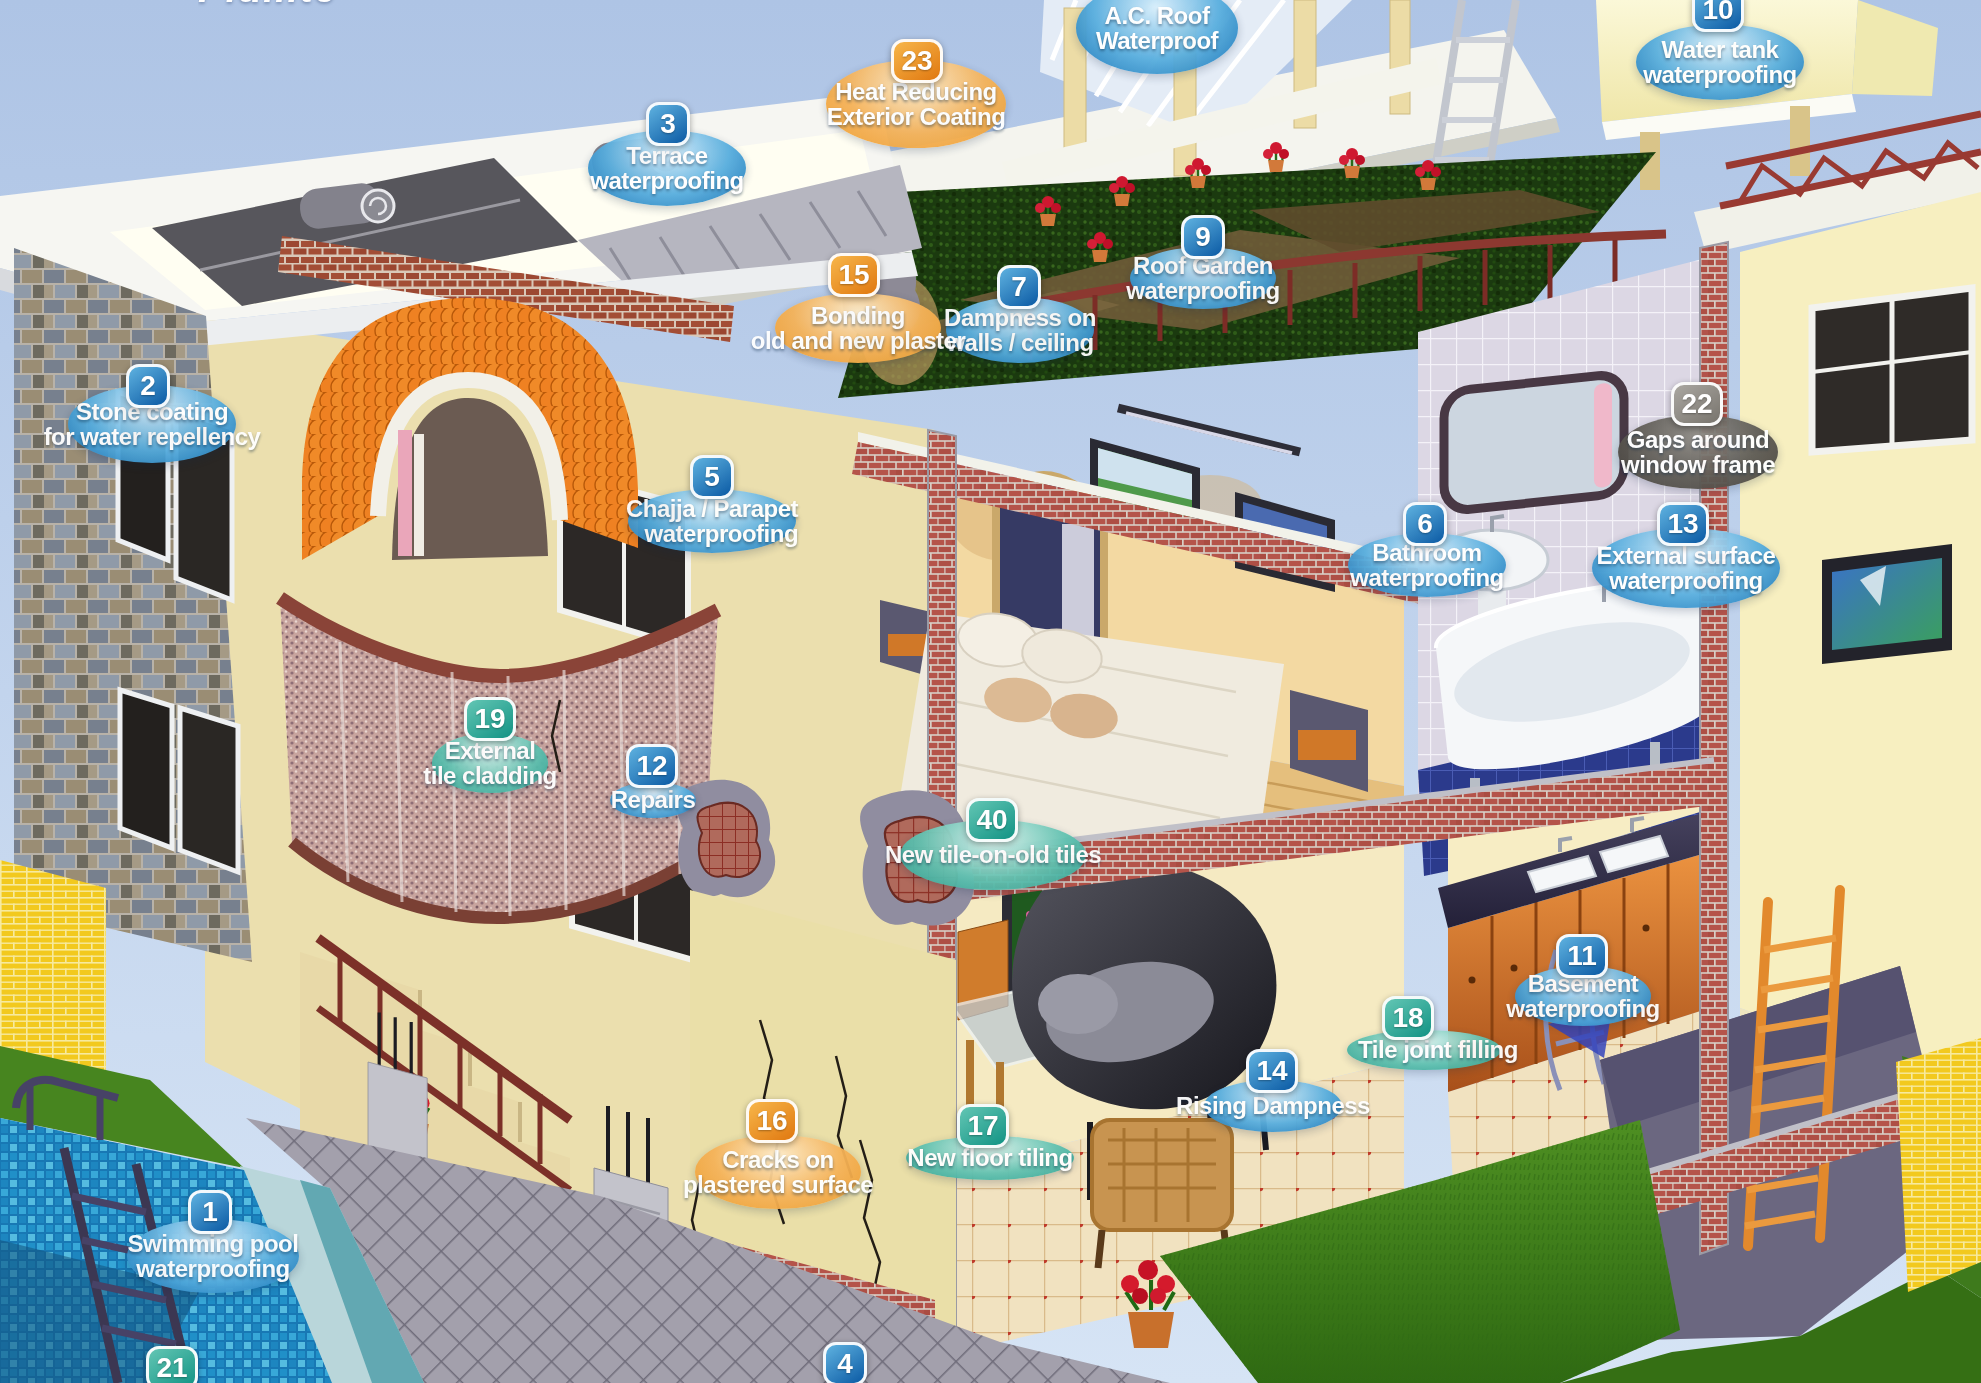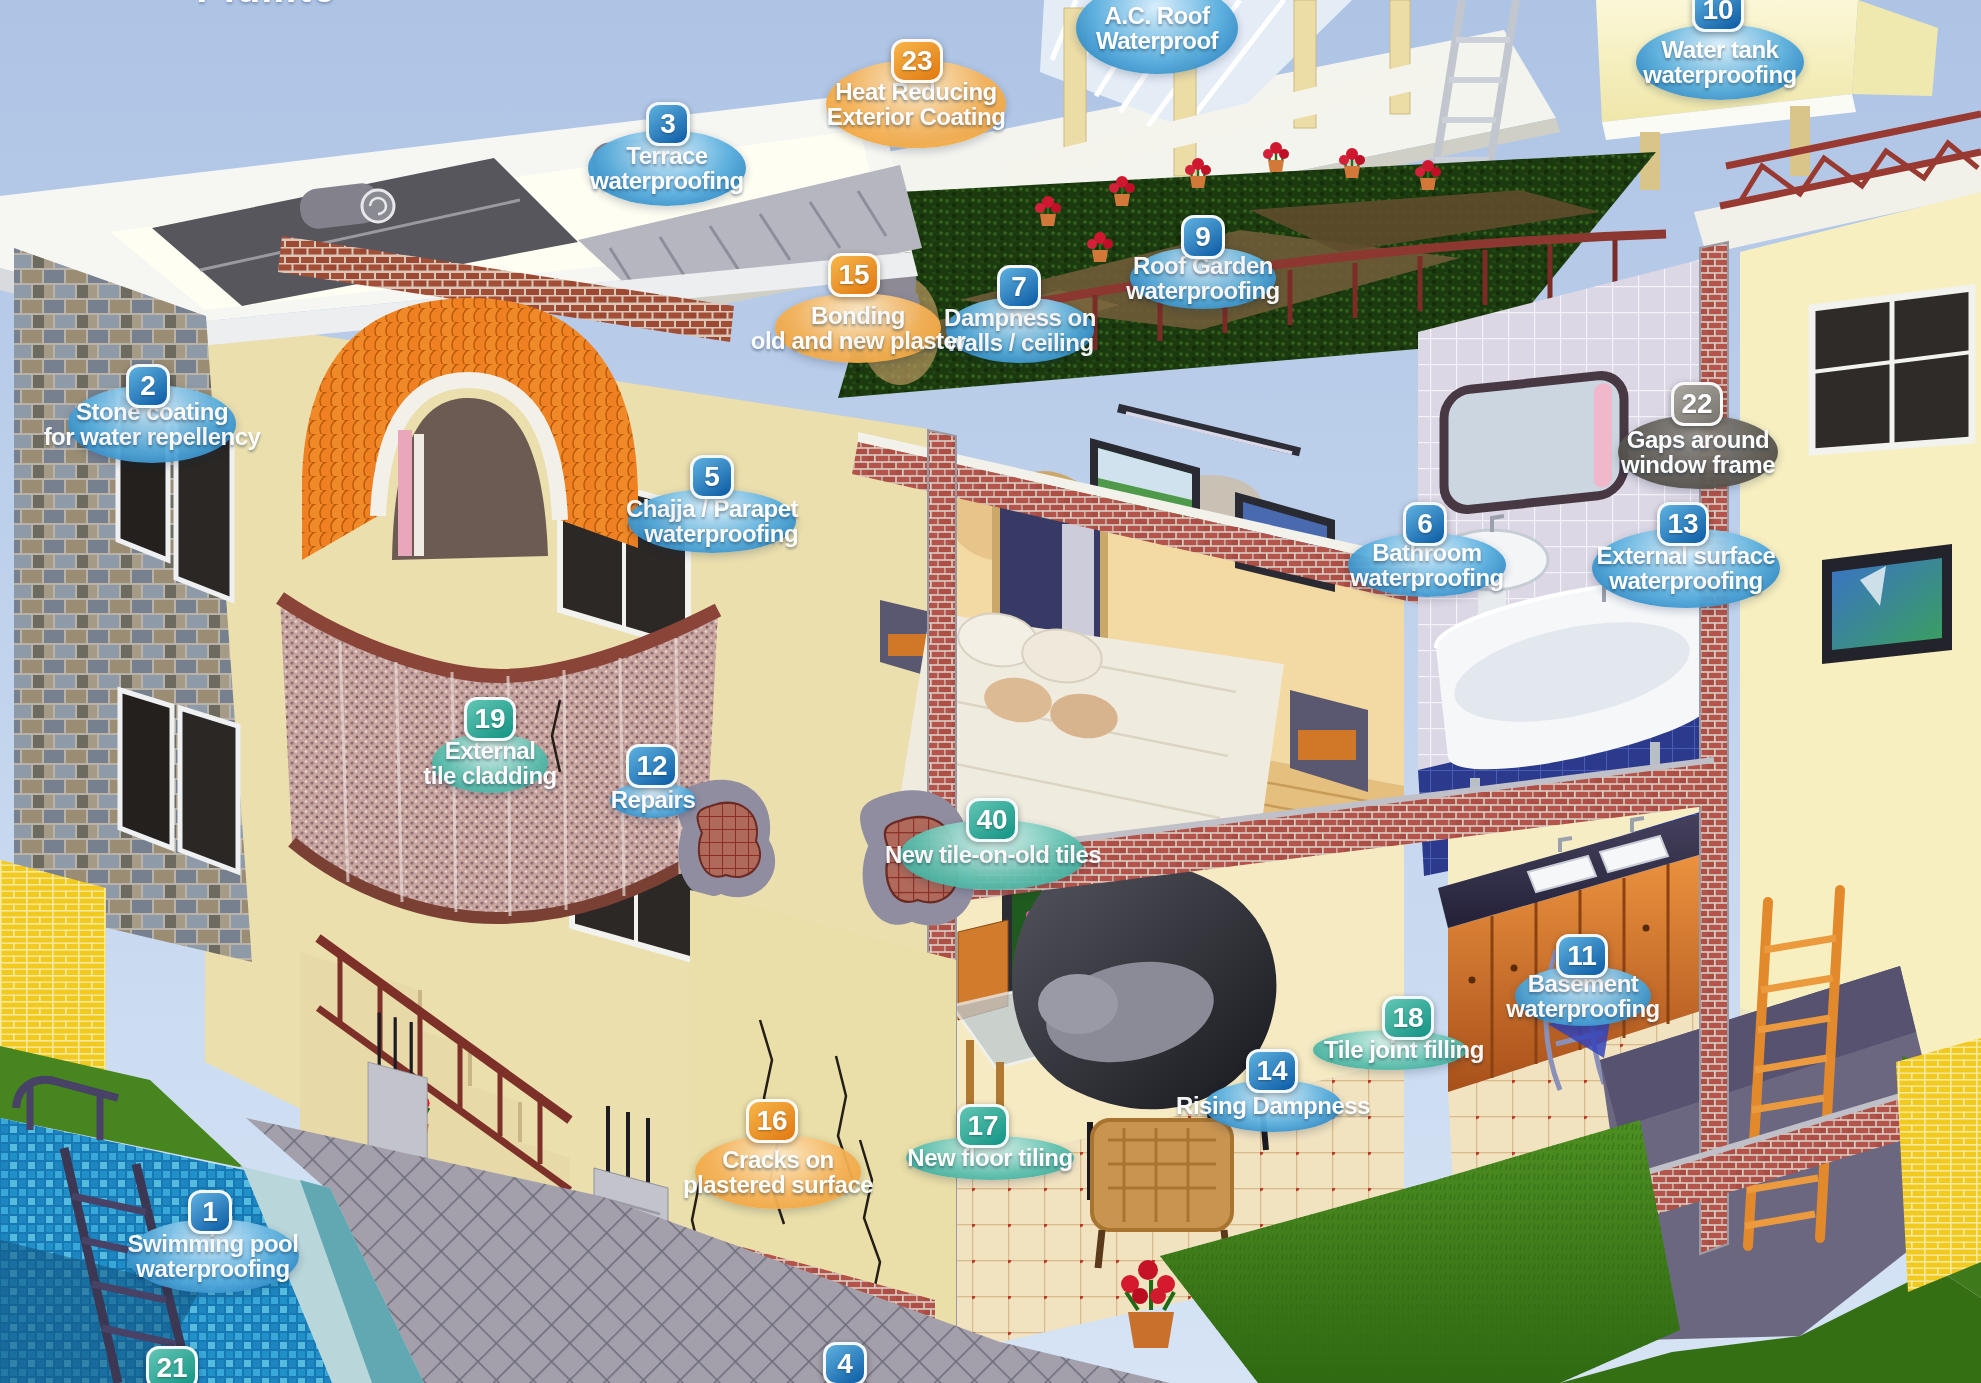--- a/index.html
+++ b/index.html
@@ -657,21 +657,21 @@
       </div>
       <div class="callout">
         <div class="callout-ellipse" style="left: 906px; top: 1136px; width: 168px; height: 44px; background: radial-gradient(at 50% 28%, rgb(218, 243, 238) 0%, rgb(98, 194, 177) 55%, rgb(42, 160, 146) 100%);">
           <div class="callout-text" style="color: rgb(255, 255, 255);">
             <div>New floor tiling</div>
           </div>
         </div>
         <div class="callout-badge" style="background: linear-gradient(145deg, rgb(99, 198, 180), rgb(18, 147, 132)); min-width: 52px; left: 957px; top: 1104px;">17</div>
       </div>
       <div class="callout">
-        <div class="callout-ellipse" style="left: 1313px; top: 1030px; width: 126px; height: 40px; background: radial-gradient(at 50% 28%, rgb(218, 243, 238) 0%, rgb(98, 194, 177) 55%, rgb(42, 160, 146) 100%); padding-left: 28px;">
+        <div class="callout-ellipse" style="left: 1347px; top: 1030px; width: 126px; height: 40px; background: radial-gradient(at 50% 28%, rgb(218, 243, 238) 0%, rgb(98, 194, 177) 55%, rgb(42, 160, 146) 100%); padding-left: 28px;">
           <div class="callout-text" style="color: rgb(255, 255, 255);">
             <div>Tile joint filling</div>
           </div>
         </div>
         <div class="callout-badge" style="background: linear-gradient(145deg, rgb(99, 198, 180), rgb(18, 147, 132)); min-width: 52px; left: 1382px; top: 996px;">18</div>
       </div>
       <div class="callout">
         <div class="callout-ellipse" style="left: 432px; top: 733px; width: 116px; height: 60px; background: radial-gradient(at 50% 28%, rgb(218, 243, 238) 0%, rgb(98, 194, 177) 55%, rgb(42, 160, 146) 100%);">
           <div class="callout-text" style="color: rgb(255, 255, 255);">
             <div>External</div>

